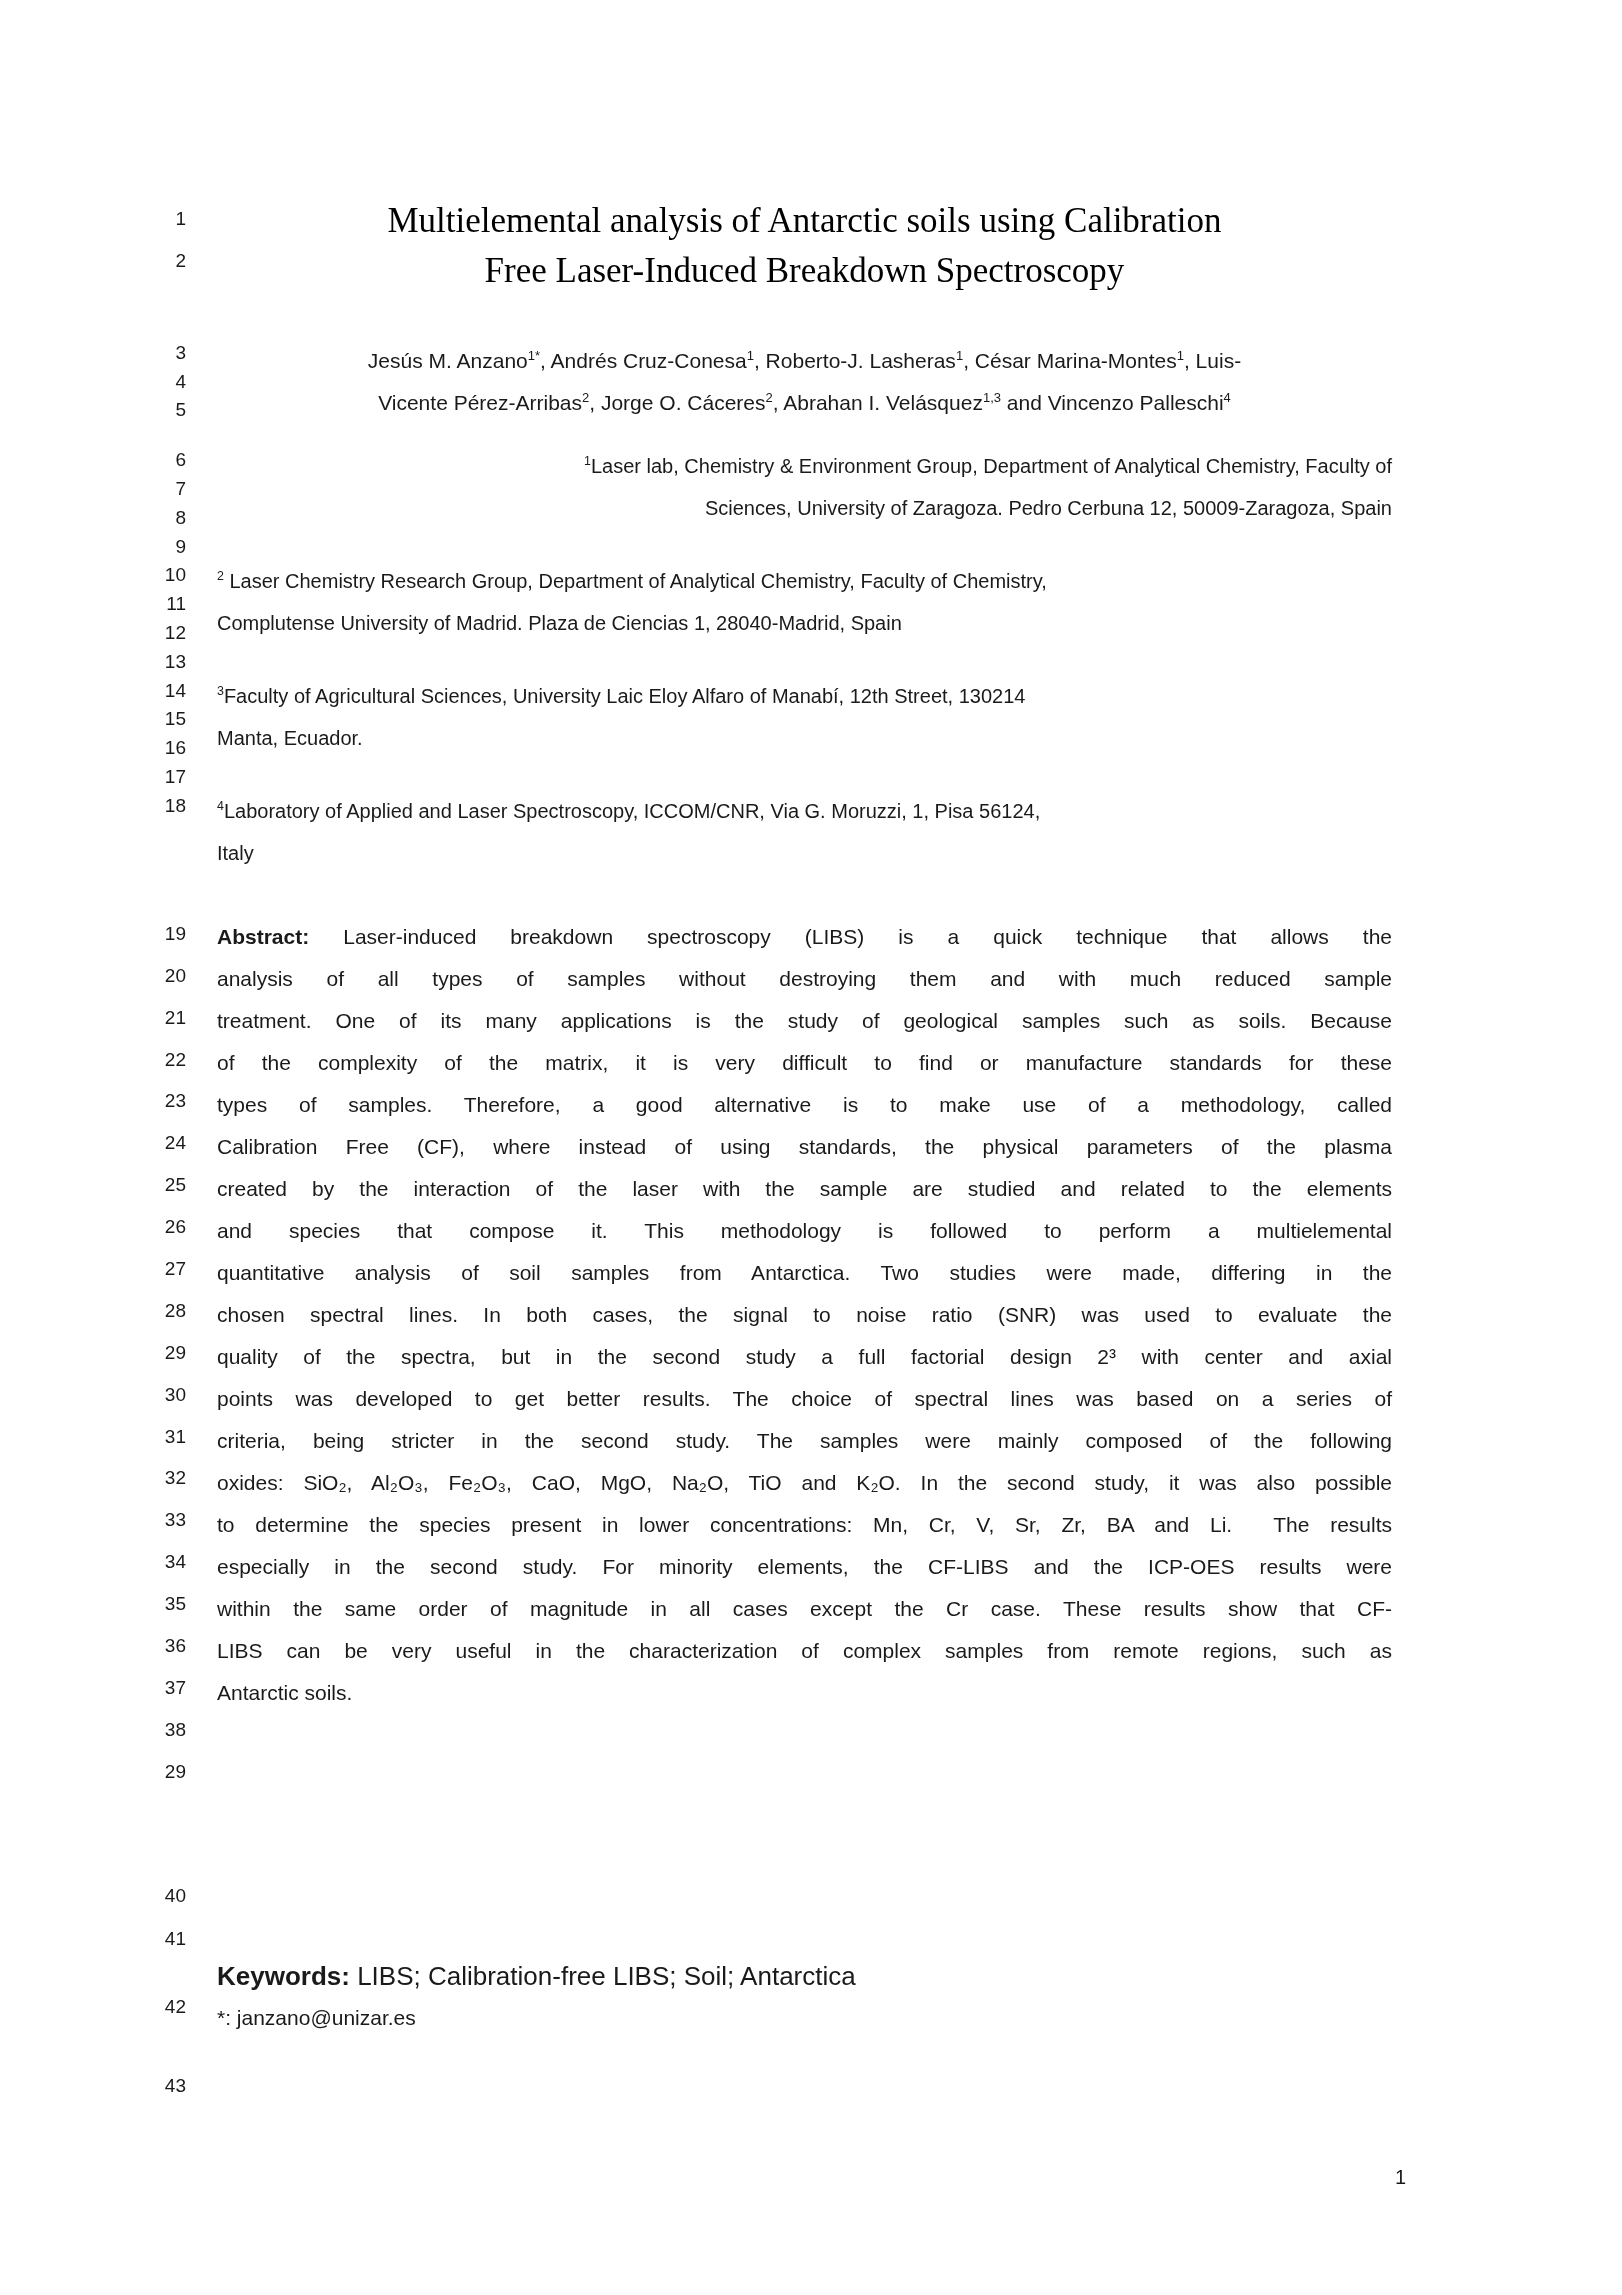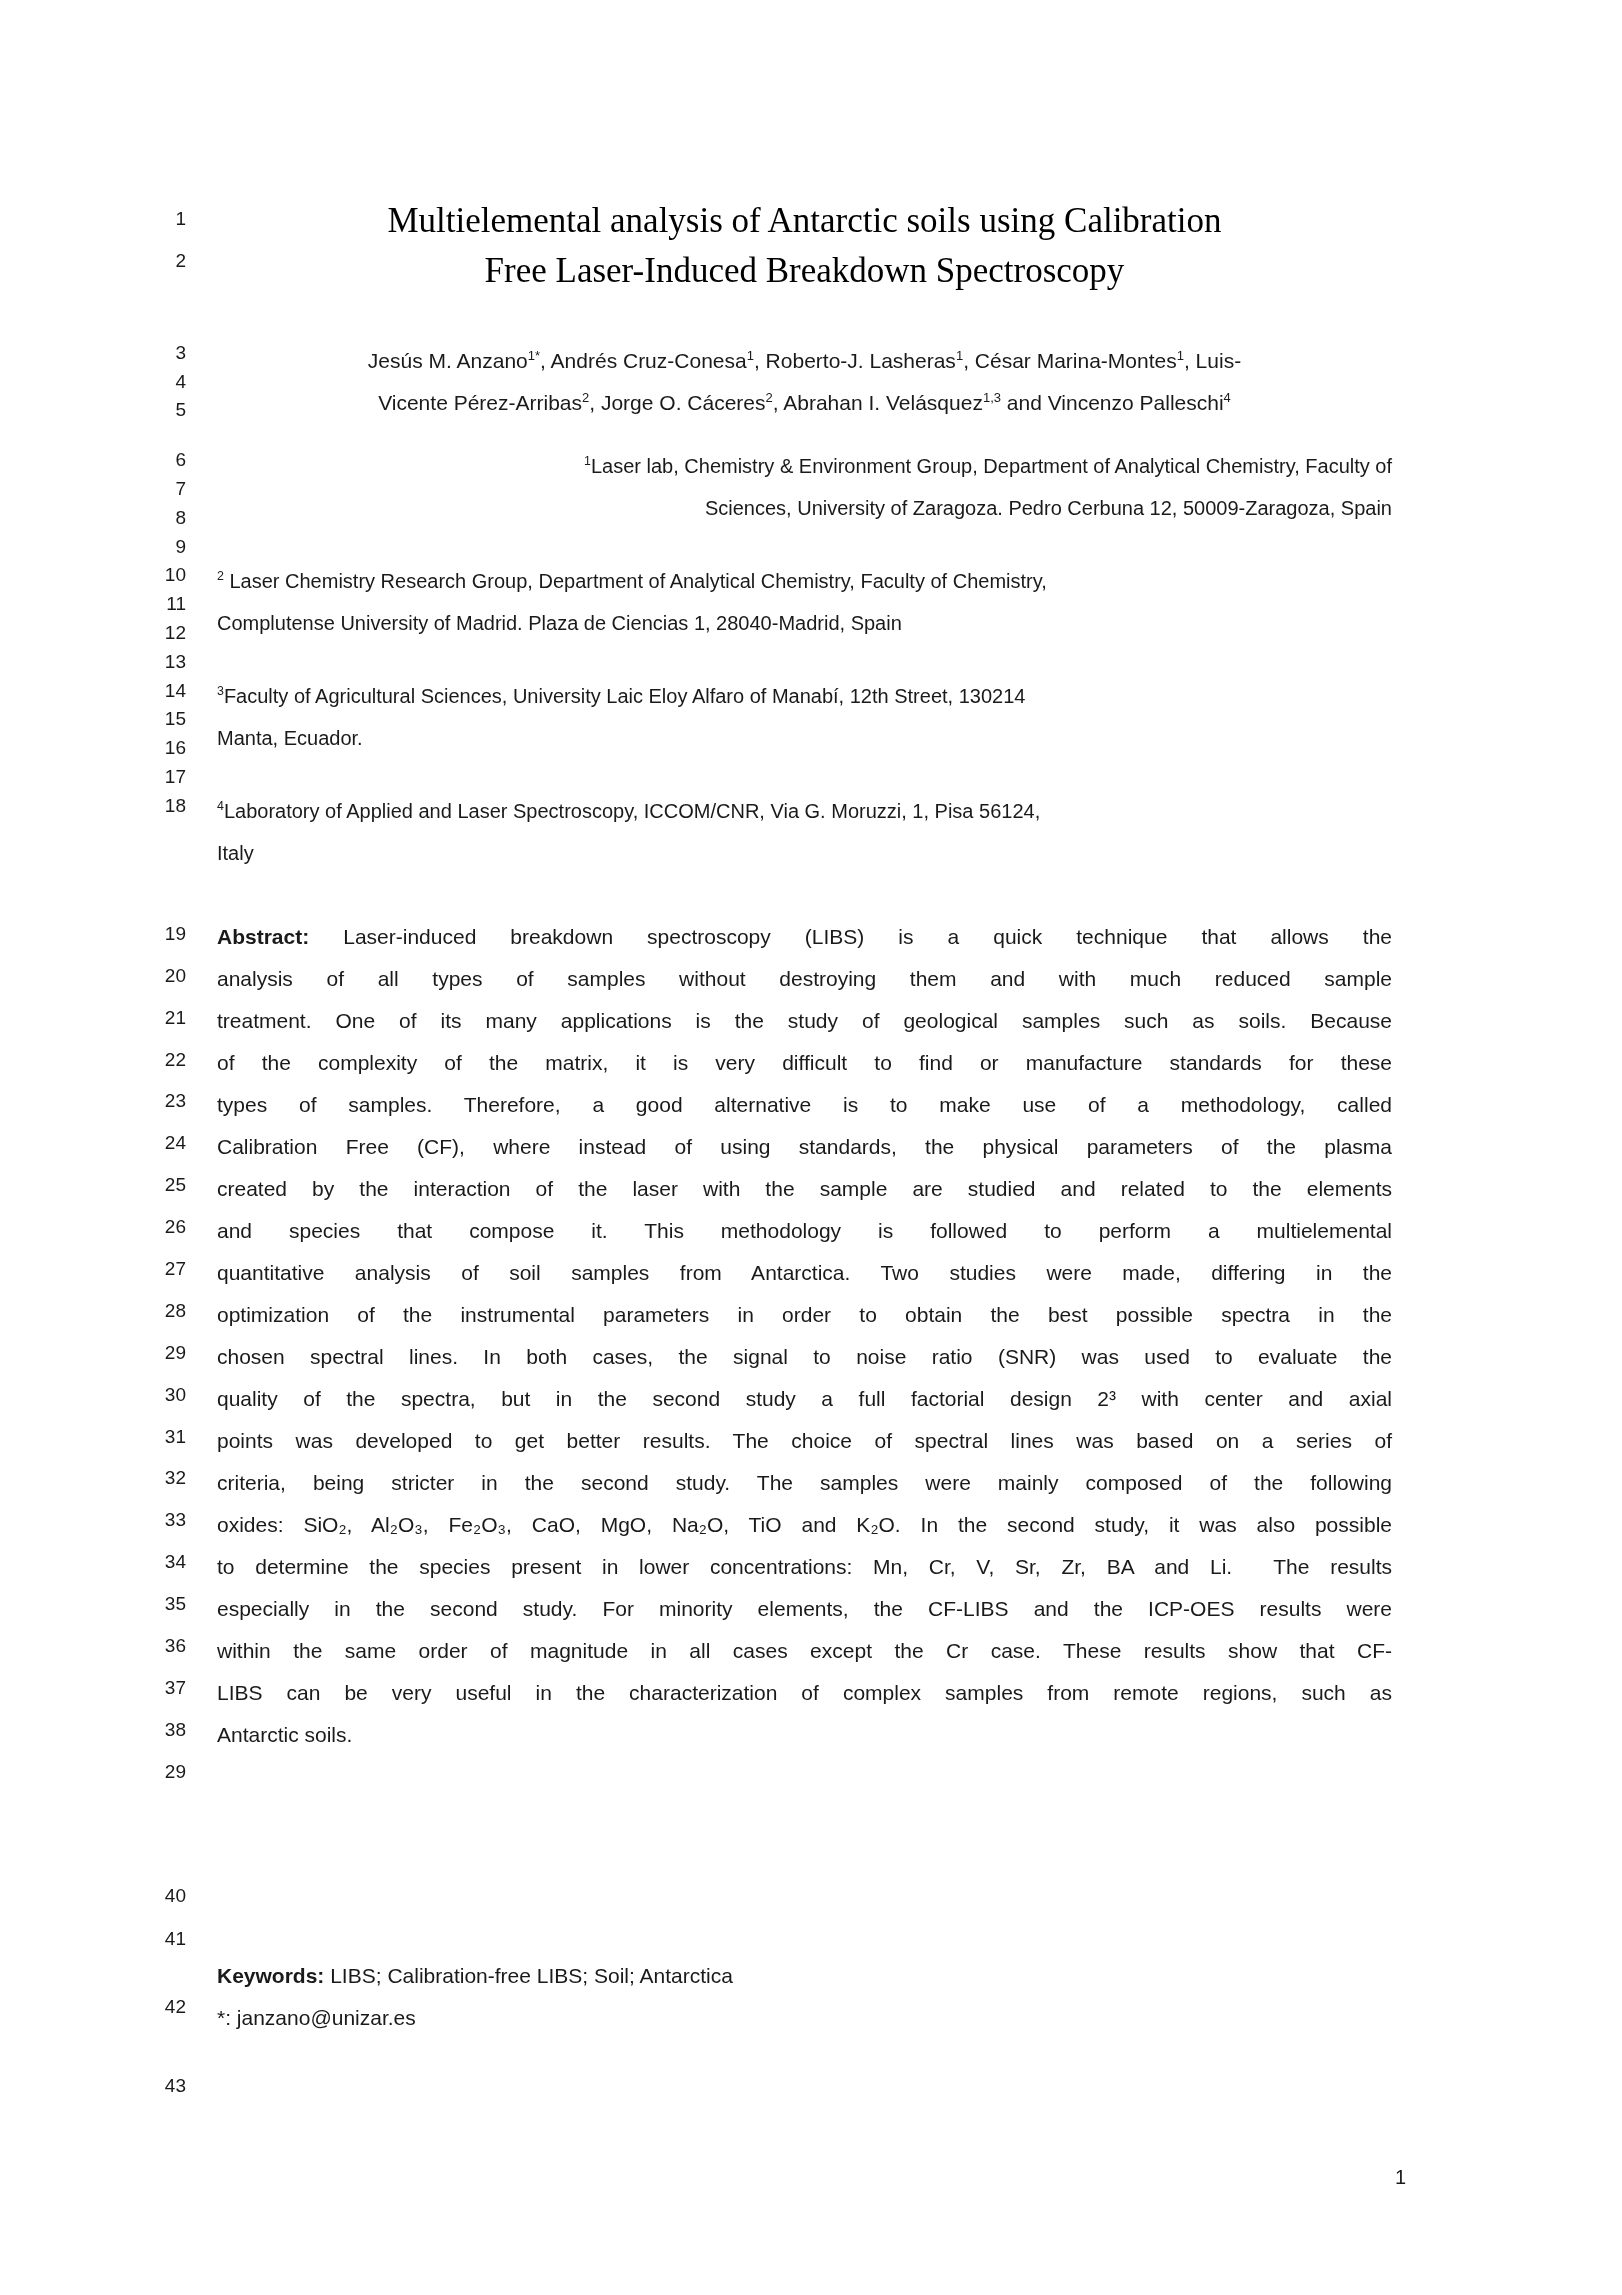--- a/index.html
+++ b/index.html
@@ -103,21 +103,21 @@
   }
   .bold { font-weight: bold; }
 
   sup { font-size: 0.62em; vertical-align: super; line-height: 0; }
 
   .keywords-block {
     position: absolute;
     top: 1955px;
     left: 0;
     width: 1175px;
-    font-size: 21px;
+    font-size: 26px;
     line-height: 42px;
     color: #1a1a1a;
   }
   .email-block {
     position: absolute;
     top: 1997px;
     left: 0;
     width: 1175px;
     font-size: 21px;
     line-height: 42px;
@@ -215,21 +215,20 @@
     <div class="abstract-block" id="abstract">
         <div class="abs-line abs-just"><span class="bold">Abstract: </span><span>Laser-induced breakdown spectroscopy (LIBS) is a quick technique that allows the</span></div>
         <div class="abs-line abs-just"><span>analysis of all types of samples without destroying them and with much reduced sample</span></div>
         <div class="abs-line abs-just"><span>treatment. One of its many applications is the study of geological samples such as soils. Because</span></div>
         <div class="abs-line abs-just"><span>of the complexity of the matrix, it is very difficult to find or manufacture standards for these</span></div>
         <div class="abs-line abs-just"><span>types of samples. Therefore, a good alternative is to make use of a methodology, called</span></div>
         <div class="abs-line abs-just"><span>Calibration Free (CF), where instead of using standards, the physical parameters of the plasma</span></div>
         <div class="abs-line abs-just"><span>created by the interaction of the laser with the sample are studied and related to the elements</span></div>
         <div class="abs-line abs-just"><span>and species that compose it. This methodology is followed to perform a multielemental</span></div>
         <div class="abs-line abs-just"><span>quantitative analysis of soil samples from Antarctica. Two studies were made, differing in the</span></div>
-        <div class="abs-line abs-just"><span>optimization of the instrumental parameters in order to obtain the best possible spectra in the</span></div>
         <div class="abs-line abs-just"><span>chosen spectral lines. In both cases, the signal to noise ratio (SNR) was used to evaluate the</span></div>
         <div class="abs-line abs-just"><span>quality of the spectra, but in the second study a full factorial design 2³ with center and axial</span></div>
         <div class="abs-line abs-just"><span>points was developed to get better results. The choice of spectral lines was based on a series of</span></div>
         <div class="abs-line abs-just"><span>criteria, being stricter in the second study. The samples were mainly composed of the following</span></div>
         <div class="abs-line abs-just"><span>oxides: SiO₂, Al₂O₃, Fe₂O₃, CaO, MgO, Na₂O, TiO and K₂O. In the second study, it was also possible</span></div>
         <div class="abs-line abs-just"><span>to determine the species present in lower concentrations: Mn, Cr, V, Sr, Zr, BA and Li.  The results</span></div>
         <div class="abs-line abs-just"><span>especially in the second study. For minority elements, the CF-LIBS and the ICP-OES results were</span></div>
         <div class="abs-line abs-just"><span>within the same order of magnitude in all cases except the Cr case. These results show that CF-</span></div>
         <div class="abs-line abs-just"><span>LIBS can be very useful in the characterization of complex samples from remote regions, such as</span></div>
         <div class="abs-line abs-left"><span>Antarctic soils.</span></div>

